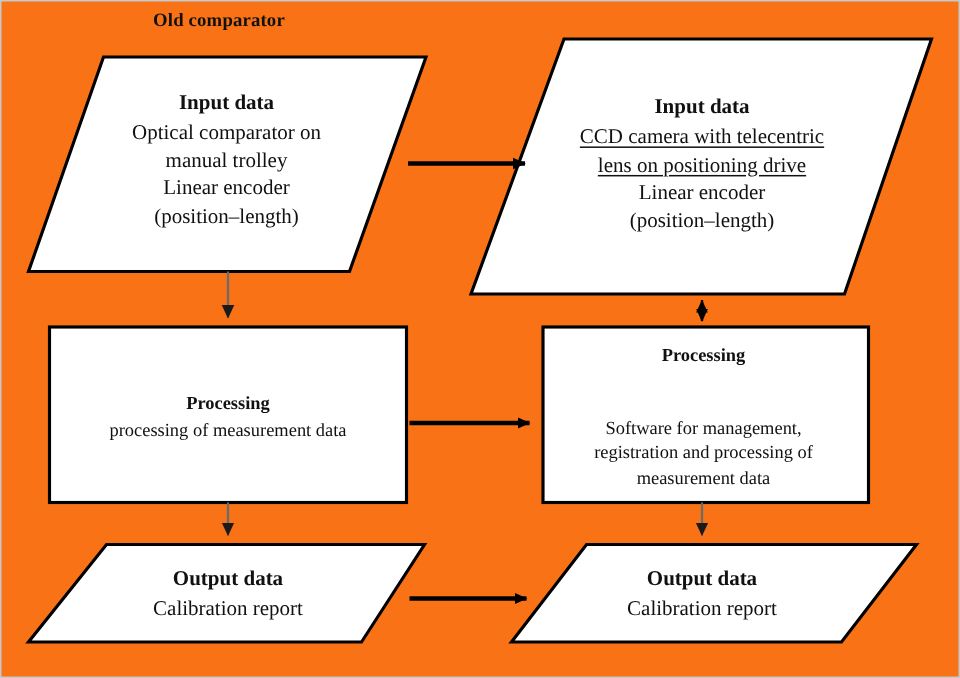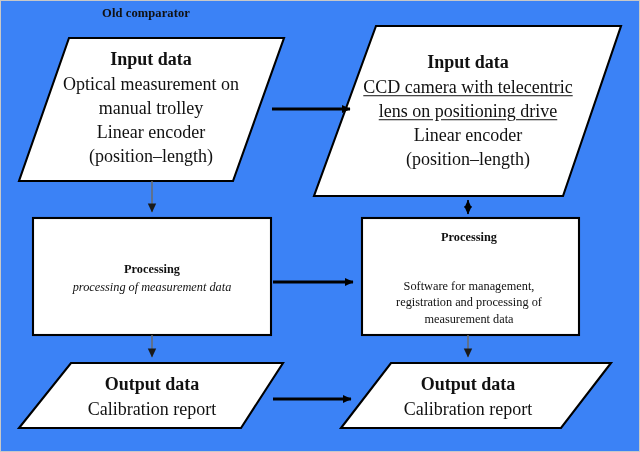--- a/index.html
+++ b/index.html
@@ -4,21 +4,21 @@
 <style>
   html, body {
     margin: 0;
     padding: 0;
     background: #ffffff;
   }
   #canvas {
     position: relative;
     width: 640px;
     height: 452px;
-    background: #3b82f6;
+    background: #f97316;
     border: 1px solid #c8c8c8;
     box-sizing: border-box;
     overflow: hidden;
     font-family: "Liberation Serif", "DejaVu Serif", serif;
     color: #111111;
   }
   svg.layer {
     position: absolute;
     left: 0;
     top: 0;
@@ -32,21 +32,21 @@
     font-size: 12.5px;
     letter-spacing: 0.1px;
     text-align: center;
     white-space: nowrap;
     transform: translateX(-50%);
   }
   .node-text {
     position: absolute;
     text-align: center;
     line-height: 1.34;
-    font-size: 18px;
+    font-size: 14px;
     transform: translate(-50%, -50%);
     white-space: nowrap;
   }
   .node-text .ttl {
     font-weight: bold;
     display: block;
     margin-bottom: 1px;
   }
   .node-text .ln {
     display: block;
@@ -106,37 +106,37 @@
 
     <line x1="271" y1="108" x2="349" y2="108" stroke="#000000" stroke-width="3" marker-end="url(#ah-black)"></line>
 
     <line x1="272" y1="281" x2="352" y2="281" stroke="#000000" stroke-width="3" marker-end="url(#ah-black)"></line>
 
     <line x1="272" y1="398" x2="350" y2="398" stroke="#000000" stroke-width="3" marker-end="url(#ah-black)"></line>
   </svg>
 
   <div class="node-text" style="left:150px; top:107px;">
     <span class="ttl">Input data</span>
-    <span class="ln">Optical measurement on</span>
+    <span class="ln">Optical comparator on</span>
     <span class="ln">manual trolley</span>
     <span class="ln">Linear encoder</span>
     <span class="ln">(position–length)</span>
   </div>
 
   <div class="node-text" style="left:467px; top:110px;">
     <span class="ttl">Input data</span>
     <span class="ln u">CCD camera with telecentric</span>
     <span class="ln u">lens on positioning drive</span>
     <span class="ln">Linear encoder</span>
     <span class="ln">(position–length)</span>
   </div>
 
   <div class="box-text" style="left:151px; top:277px;">
     <span class="ttl" style="font-weight:bold;display:block;margin-bottom:1px;">Processing</span>
-    <span class="ln" style="display:block;font-style:italic;">processing of measurement data</span>
+    <span class="ln" style="display:block;">processing of measurement data</span>
   </div>
 
   <div class="box-text" style="left:468px; top:277px;">
     <span class="ttl" style="font-weight:bold;display:block;margin-bottom:1px;">Processing</span>
     <span class="ln" style="display:block;margin-top:32px;"><span>Software for </span><span class="u">management</span><span>,</span></span>
     <span class="ln" style="display:block;">registration and processing of</span>
     <span class="ln" style="display:block;">measurement data</span>
   </div>
 
   <div class="node-text" style="left:151px; top:396px;">

